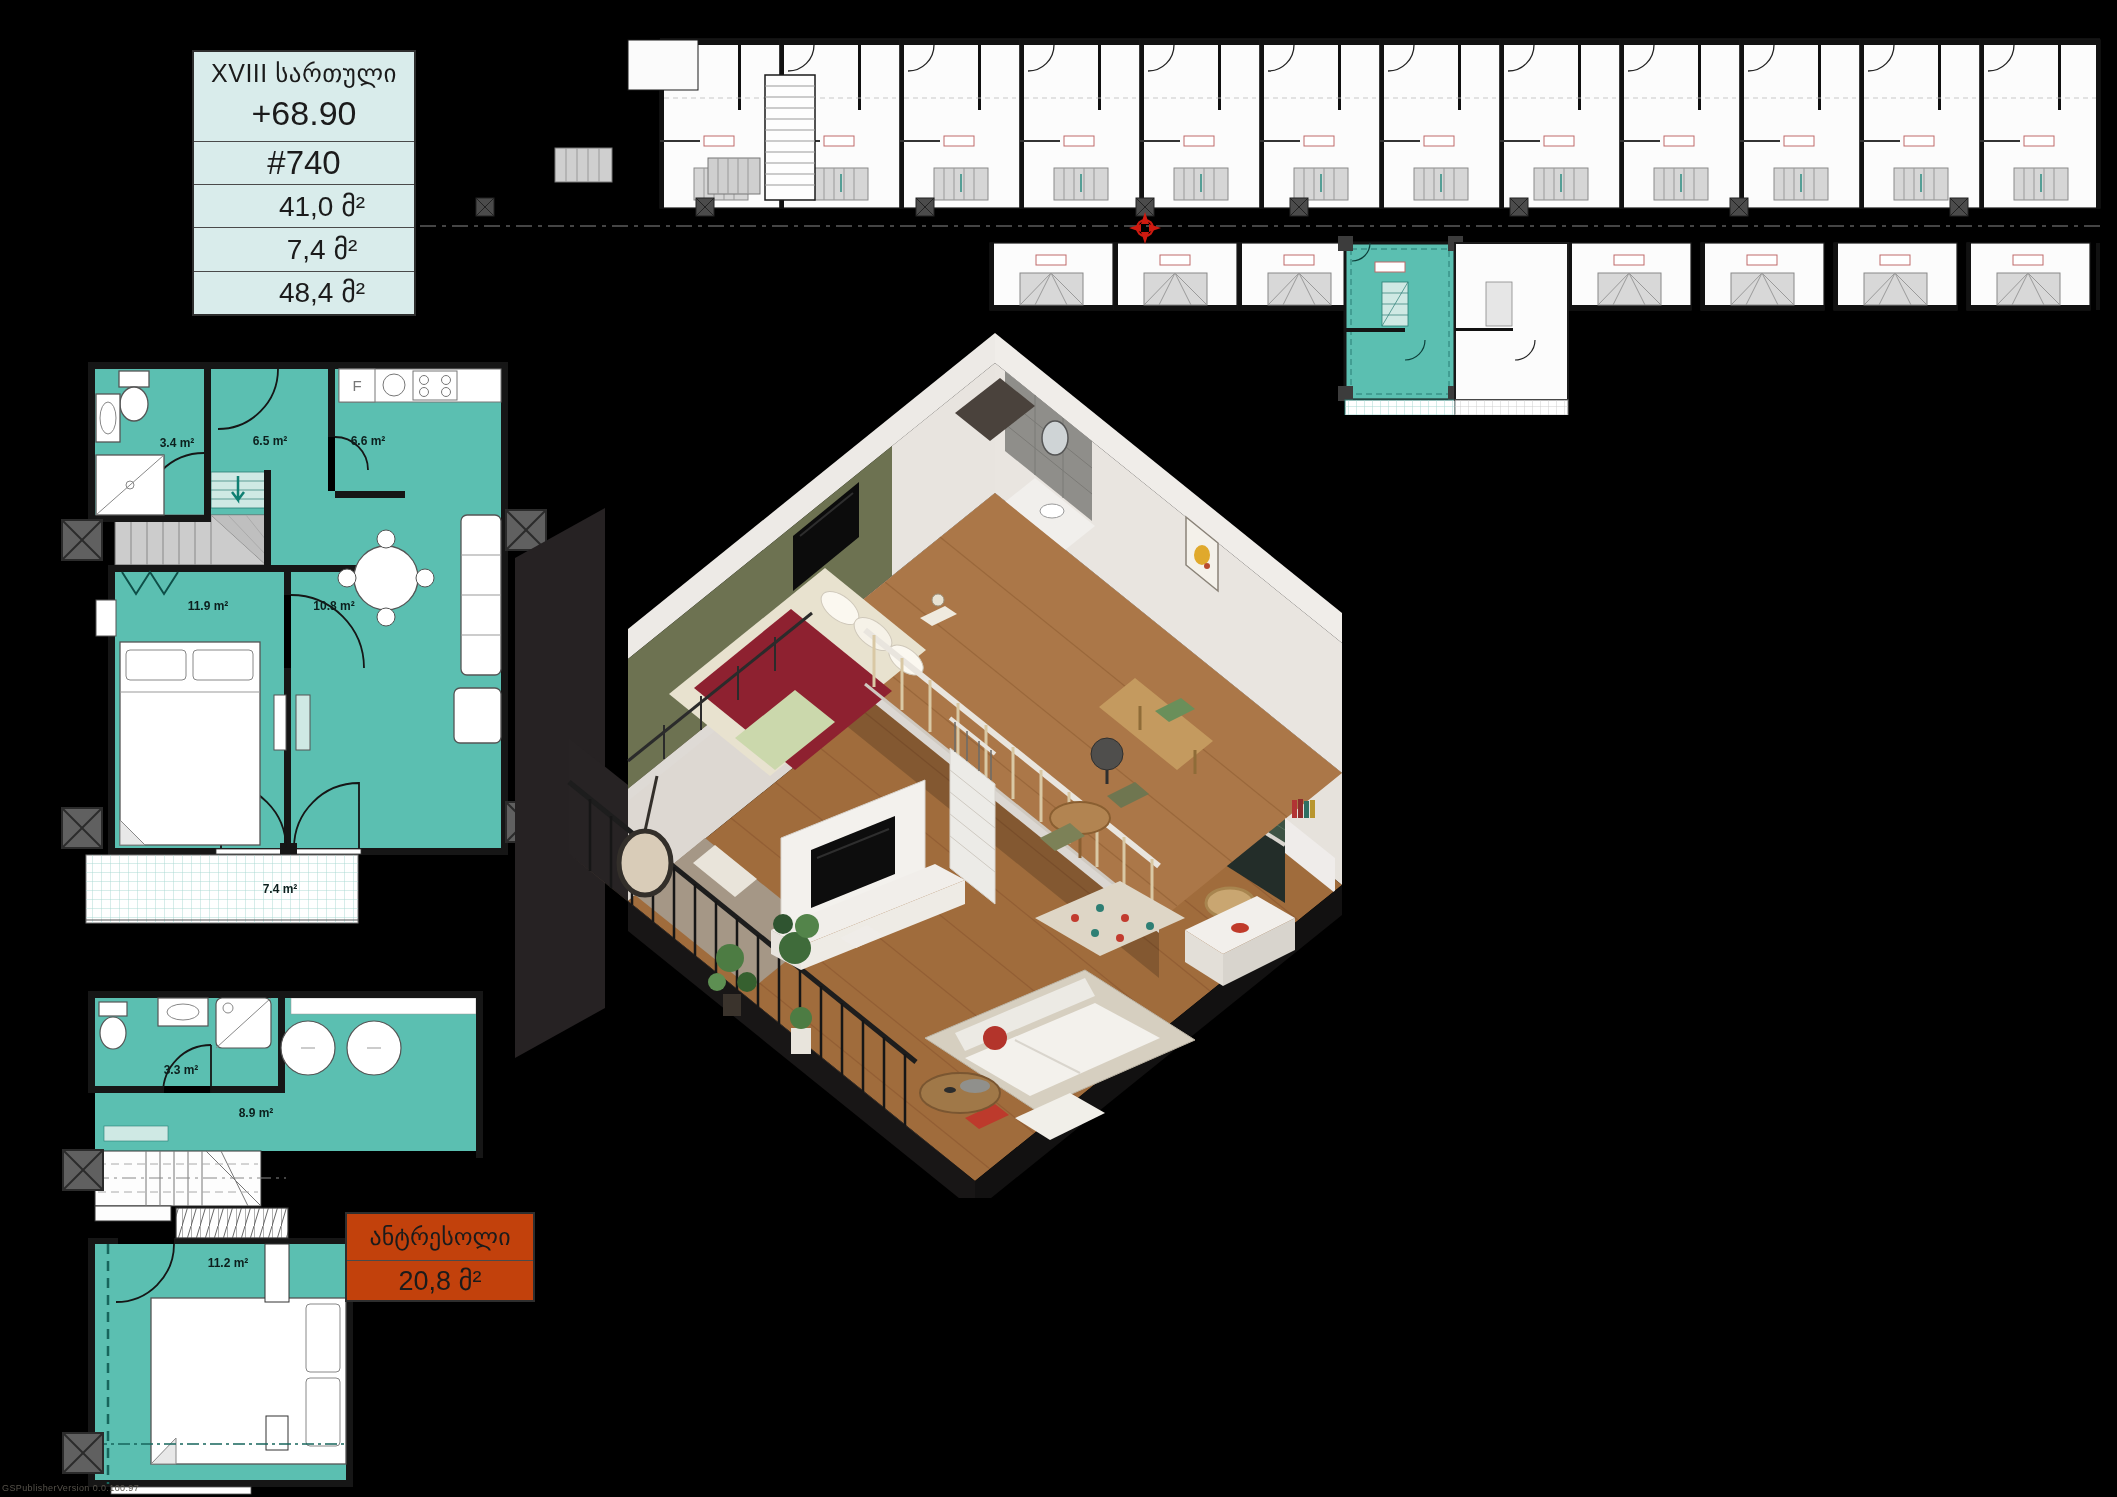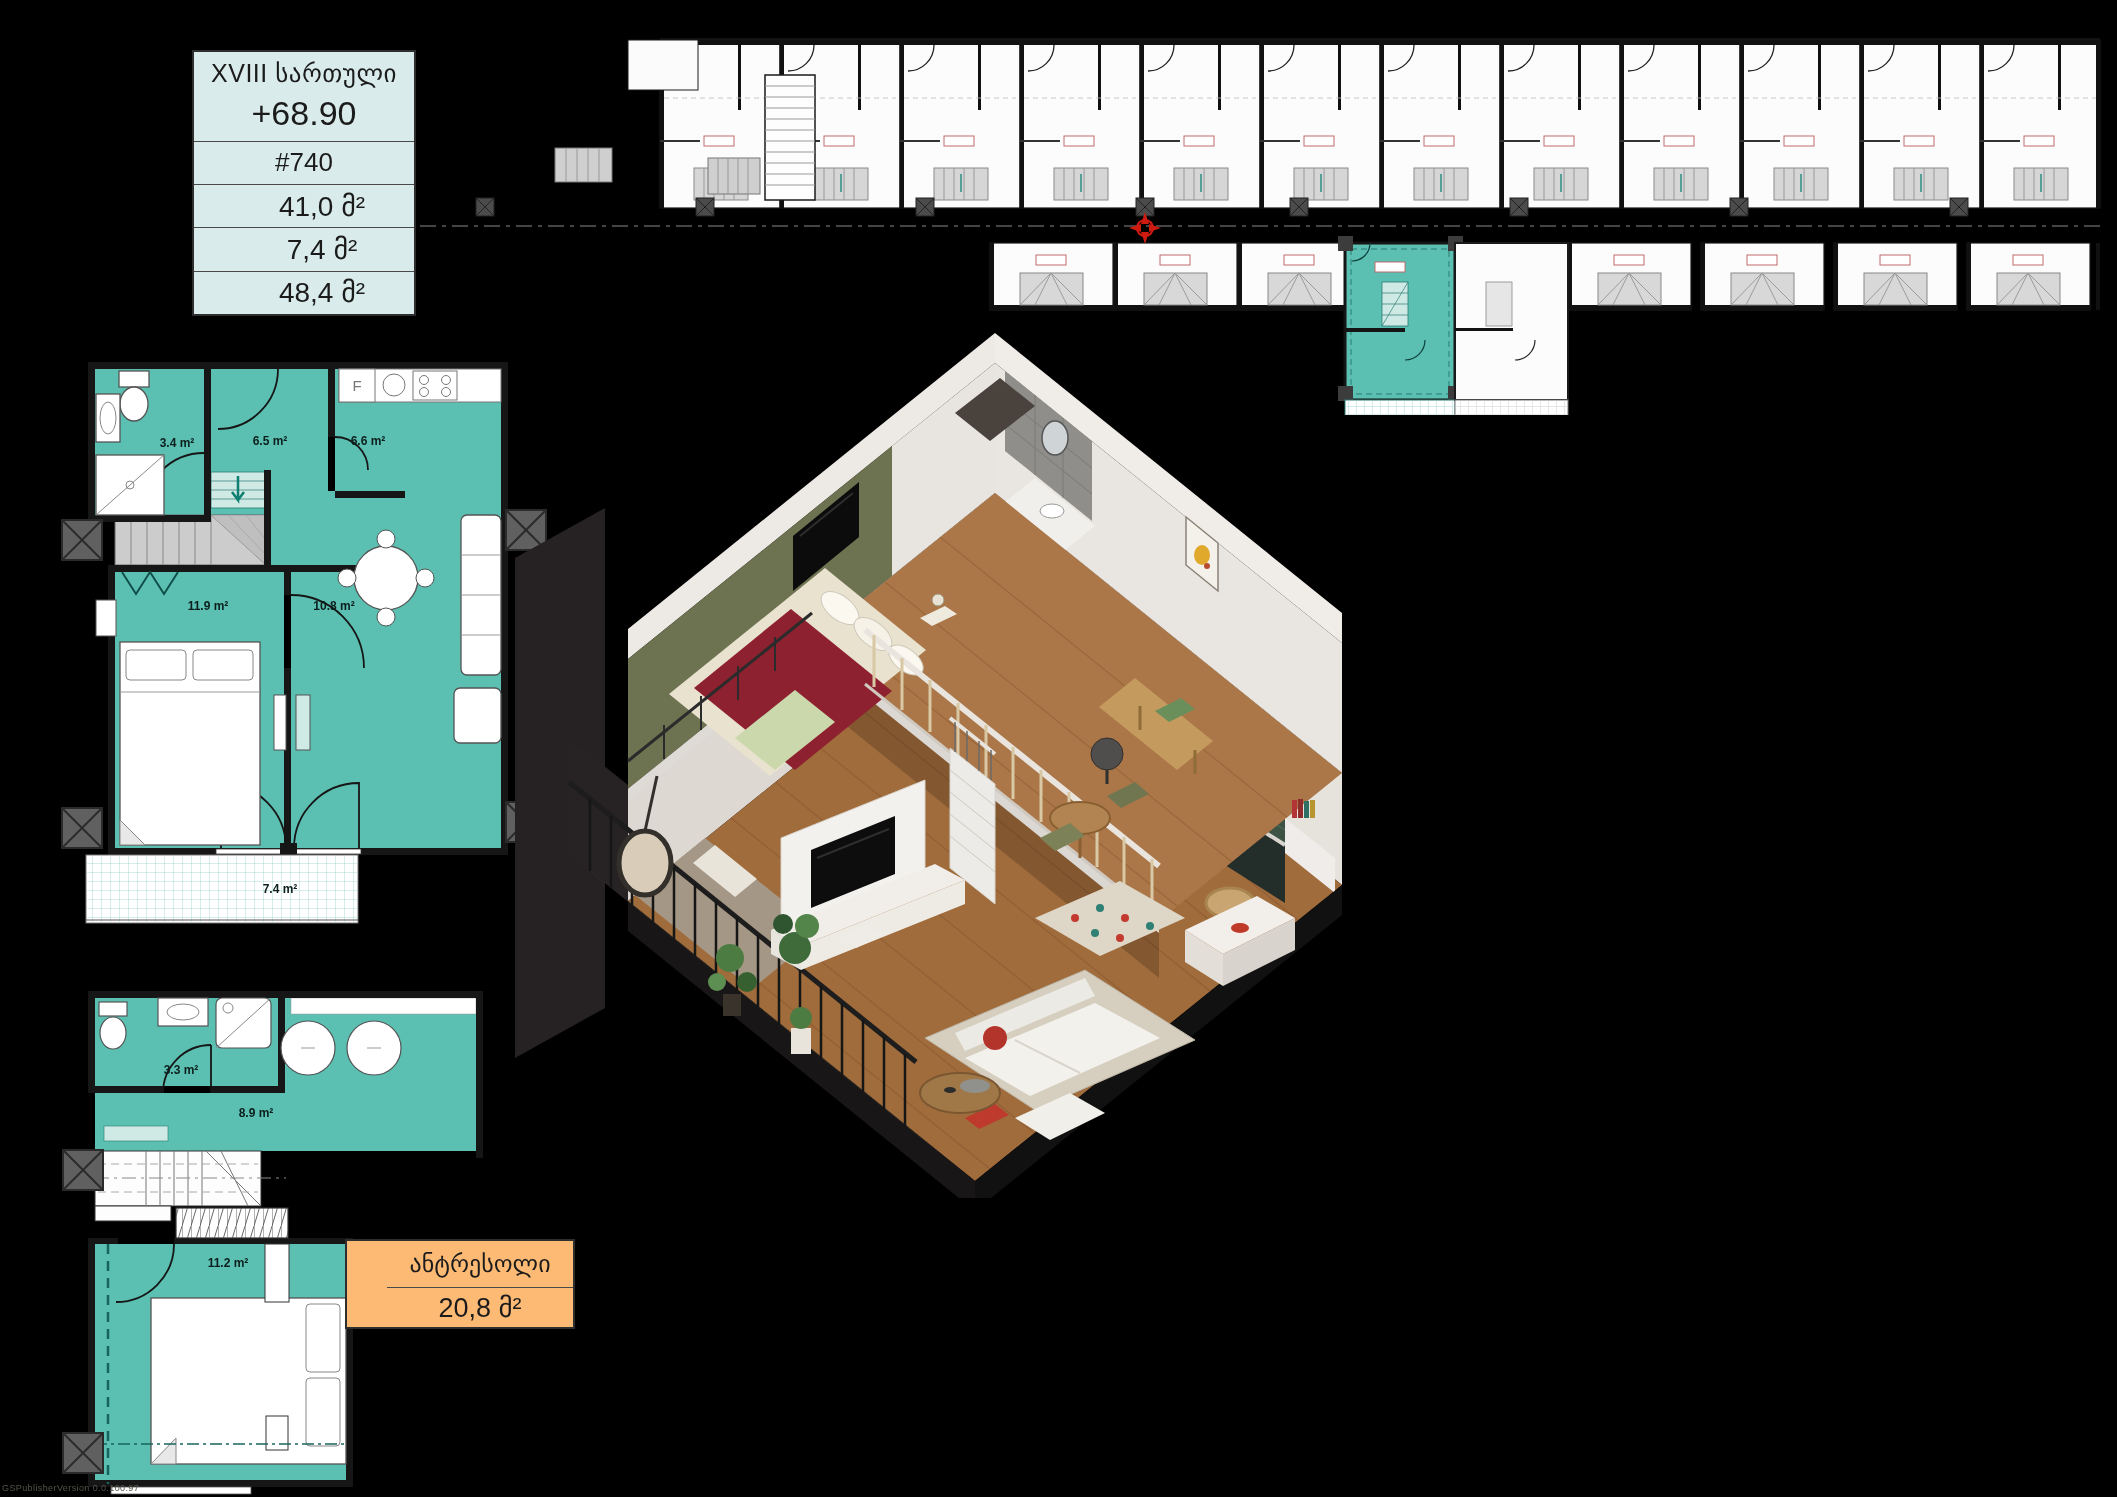--- a/index.html
+++ b/index.html
@@ -7,26 +7,26 @@
         font-family:"Liberation Sans", sans-serif;}
   
   .info-table{position:absolute;left:192px;top:50px;width:220px;height:262px;
     background:#d9eceb;border:2px solid #2e2e2e;display:flex;flex-direction:column;
     color:#1b1b1b;text-align:center;justify-content:center;}
   .info-table .row{border-top:1px solid #4a4a4a;display:flex;flex-direction:column;
     justify-content:center;flex:1;}
   .info-table .row:first-child{border-top:none;flex:2.1;}
   .it-floor{font-size:25px;letter-spacing:.5px;}
   .it-elev{font-size:34px;margin-top:6px;}
-  .it-num{font-size:26px;}
+  .it-num{font-size:33px;}
   .it-area{font-size:28px;margin-left:36px;}
   
-  .antresol-label{position:absolute;left:345px;top:1239px;width:186px;height:86px;
-    background:#fdba74;border:2px solid #2e2e2e;display:flex;flex-direction:column;
-    color:#1b1b1b;text-align:center;padding-left:40px;}
+  .antresol-label{position:absolute;left:345px;top:1212px;width:186px;height:86px;
+    background:#c2410c;border:2px solid #2e2e2e;display:flex;flex-direction:column;
+    color:#1b1b1b;text-align:center;}
   .antresol-label .al-title{flex:1.2;display:flex;align-items:center;justify-content:center;
     font-size:24px;border-bottom:1px solid #4a4a4a;}
   .antresol-label .al-area{flex:1;display:flex;align-items:center;justify-content:center;
     font-size:27px;}
   
   .brand{position:absolute;left:1700px;top:1306px;width:340px;color:#e63e1d;}
   .brand .l1{position:relative;font-size:82px;line-height:64px;font-weight:900;
     letter-spacing:-2px;transform:scaleX(1.55);transform-origin:left;padding-left:14px;}
   .brand .l1 .dash{position:absolute;left:0px;top:34px;width:12px;height:8px;background:#e63e1d;}
   .brand .l2{position:relative;font-size:70px;line-height:66px;font-weight:900;

